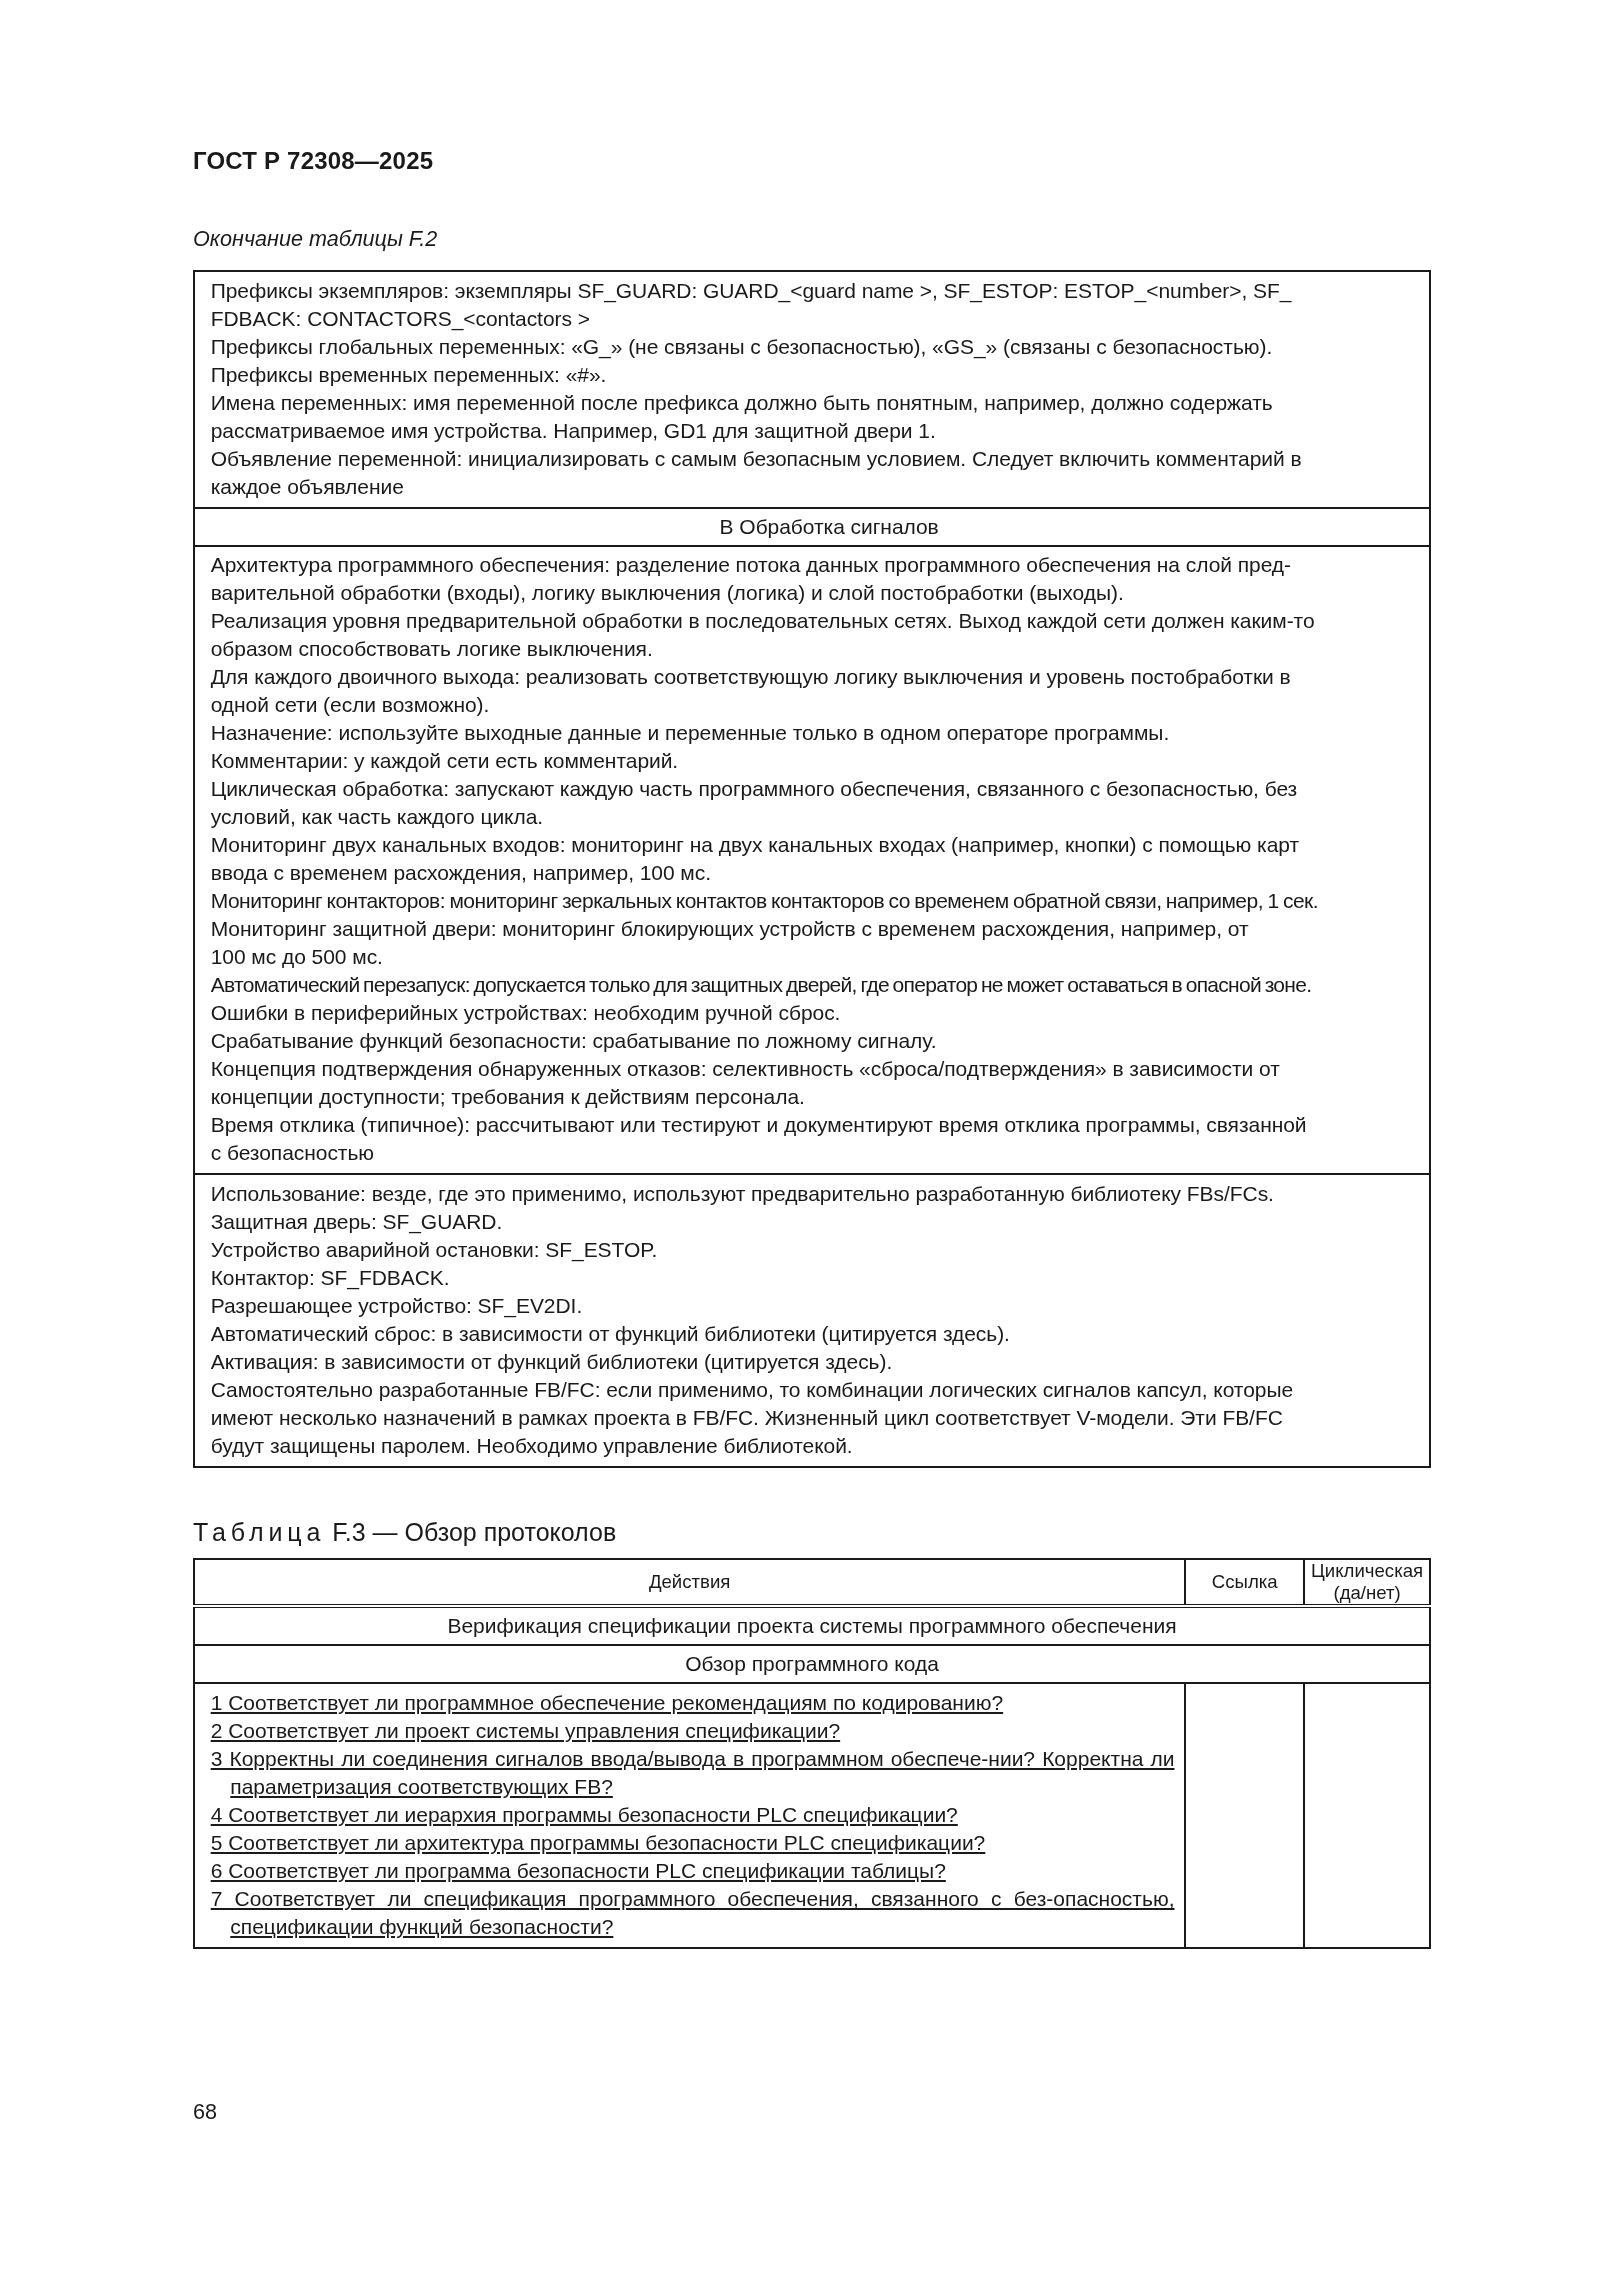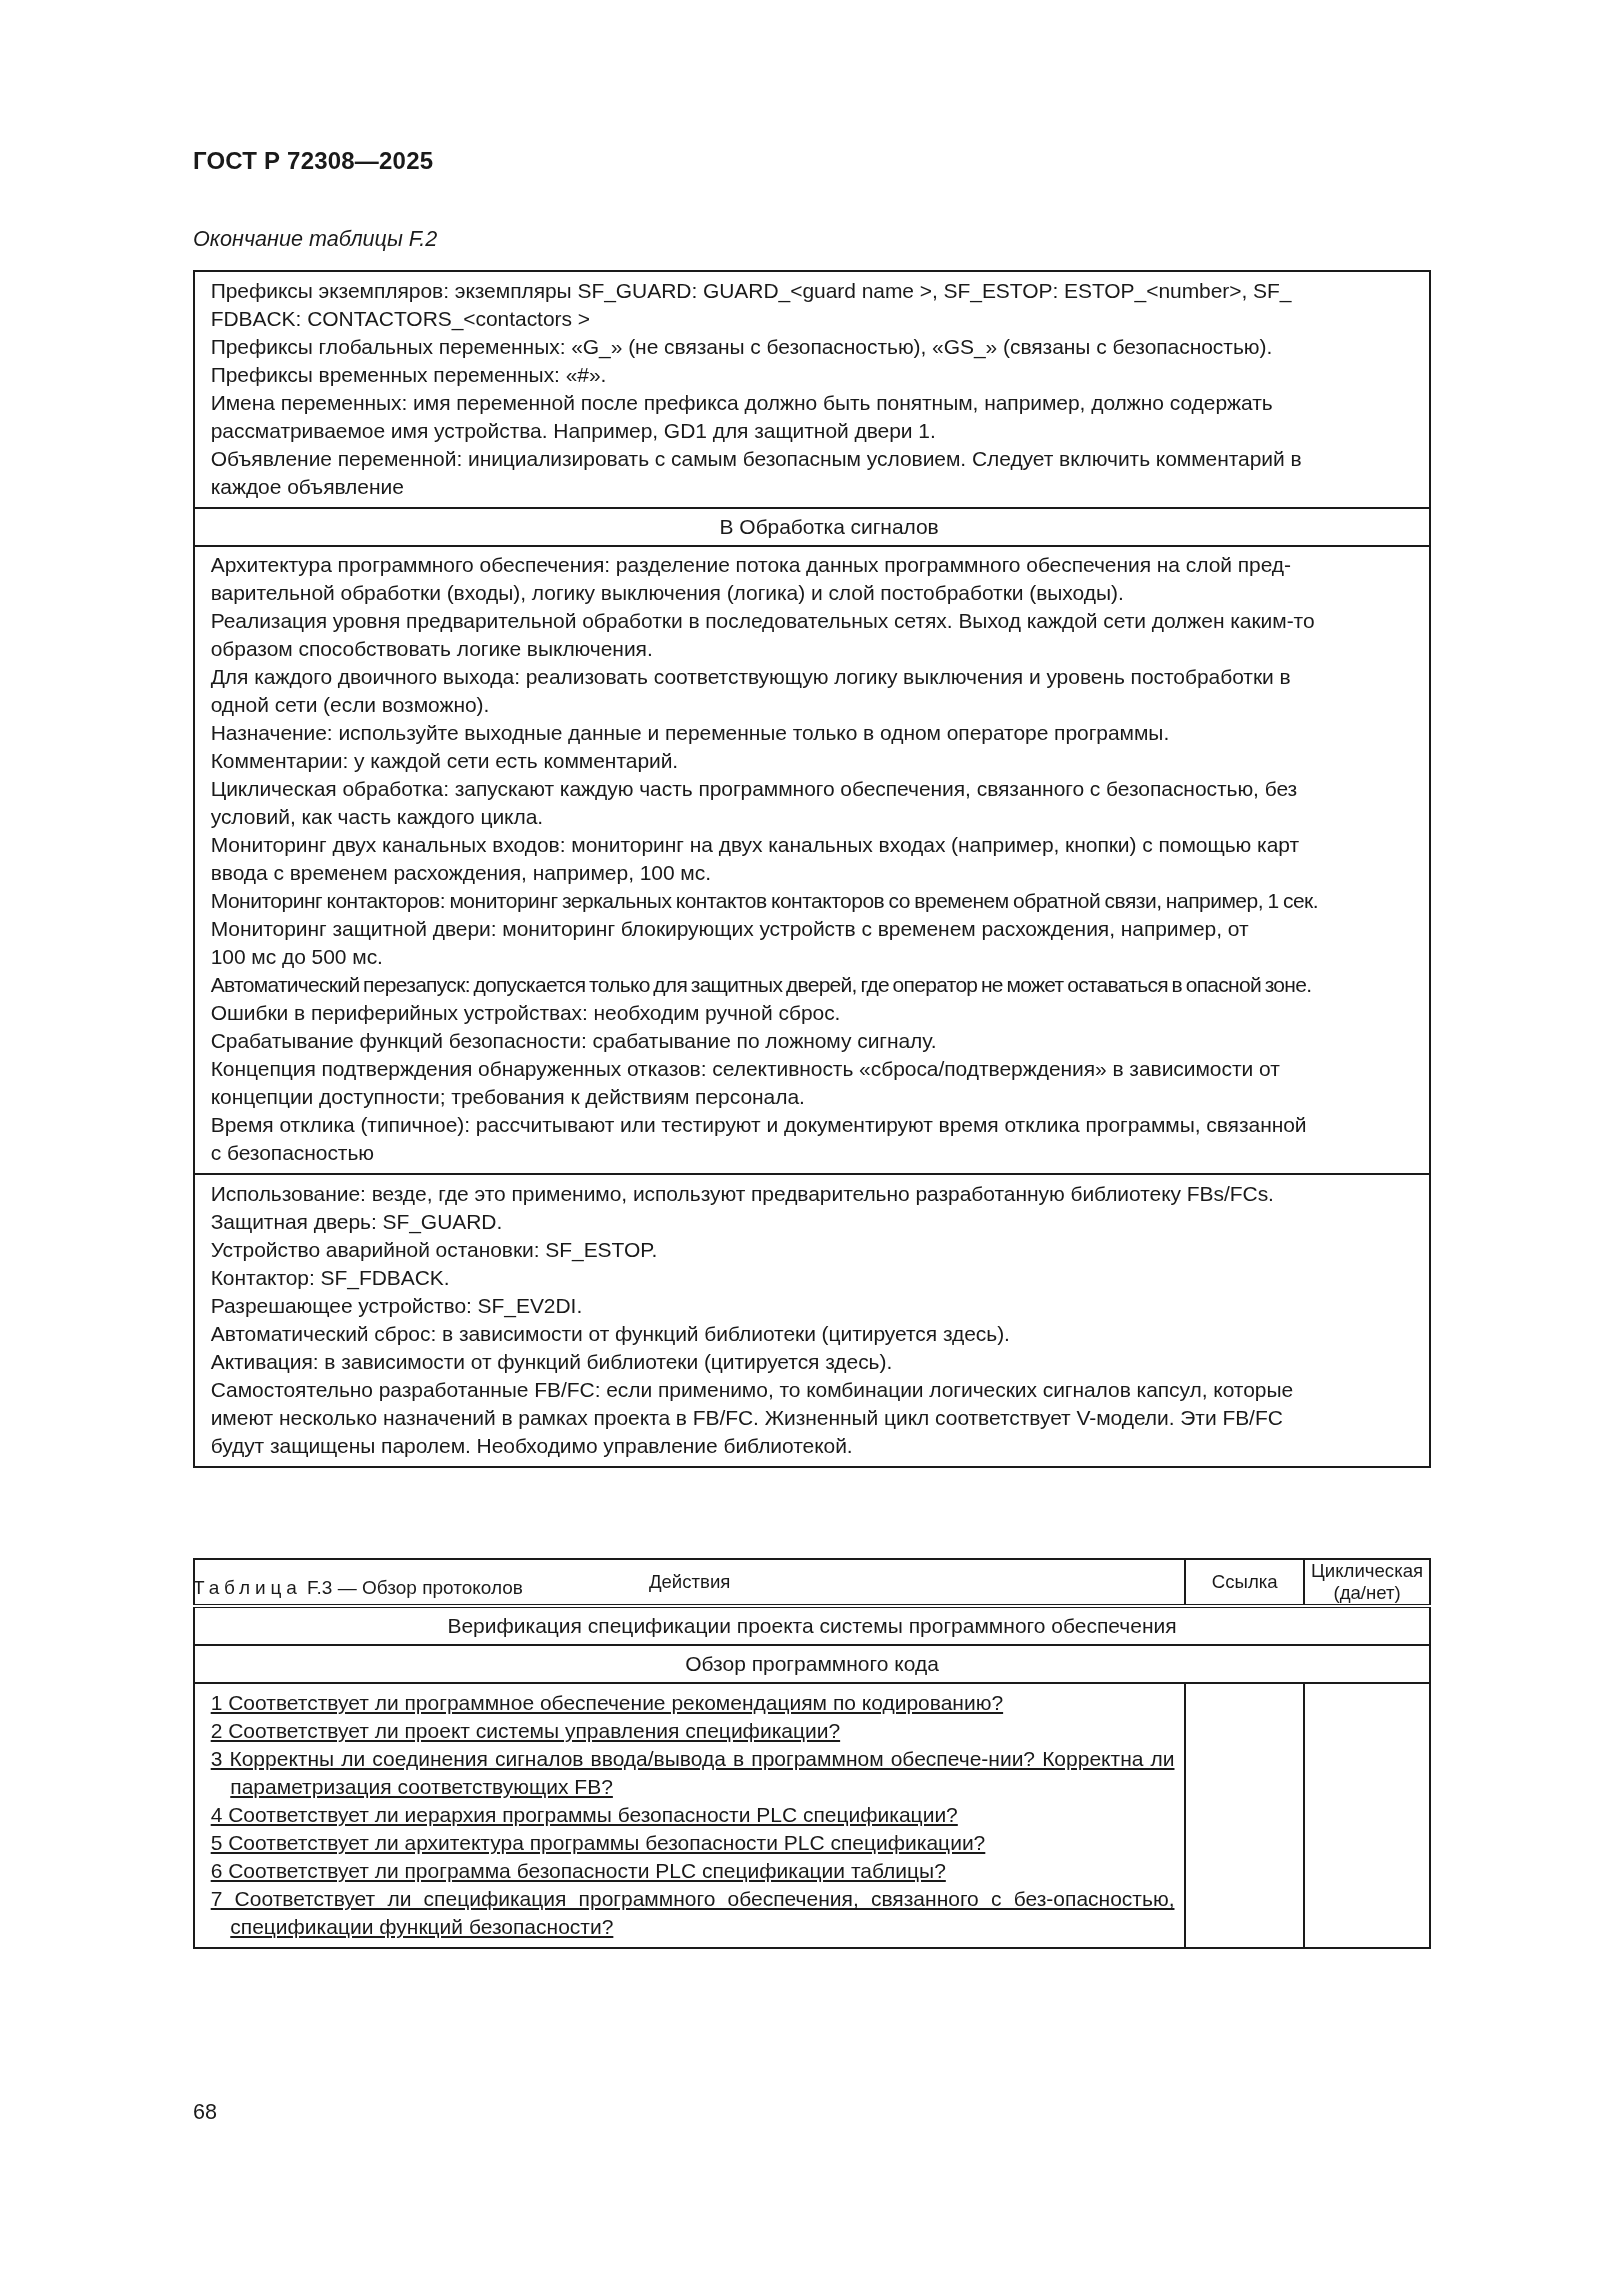--- a/index.html
+++ b/index.html
@@ -25,21 +25,21 @@
       font-size: 21px; line-height: 28px;
       letter-spacing: -0.05px;
     }
     #table-f2 td.center-row {
       text-align: center; padding-top: 3.9px; padding-bottom: 3.9px; padding-left: 48px;
     }
     #table-f2 .line { display: block; text-align: justify; text-align-last: left; }
     #table-f2 .line.cond { letter-spacing: -0.5px; word-spacing: -1px; }
     #table-f2 .line.cond2 { letter-spacing: -0.7px; word-spacing: -1.5px; }
     .table-f3-caption {
-      position: absolute; left: 193px; top: 1577px; font-size: 19px;
+      position: absolute; left: 193px; top: 1518px; font-size: 25px;
     }
     .table-f3-caption .spaced { letter-spacing: 4.9px; }
     #table-f3 { top: 1558px; }
     #table-f3 th {
       font-weight: normal; font-size: 18.6px; text-align: center;
       vertical-align: middle; height: 43px;
       border-top: 2.9px solid #1a1a1a;
       border-left: 2.5px solid #1a1a1a; border-right: 2.5px solid #1a1a1a;
       border-bottom: 4.9px double #1a1a1a;
       padding: 0 5.9px;

